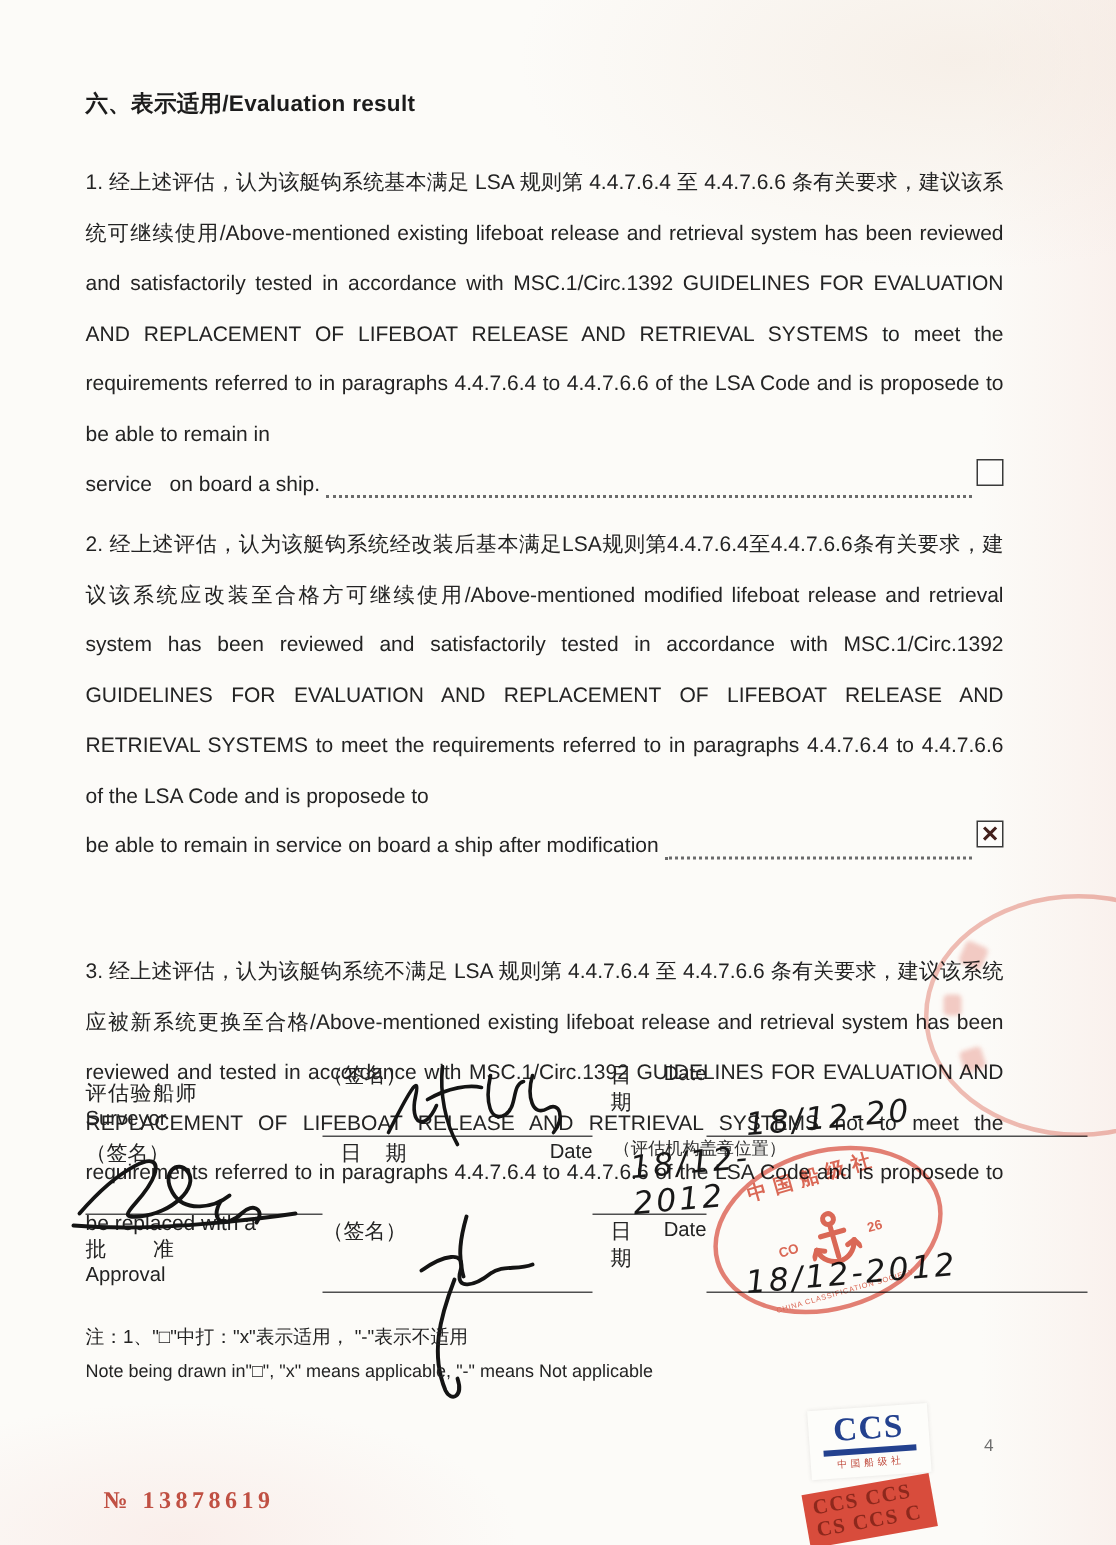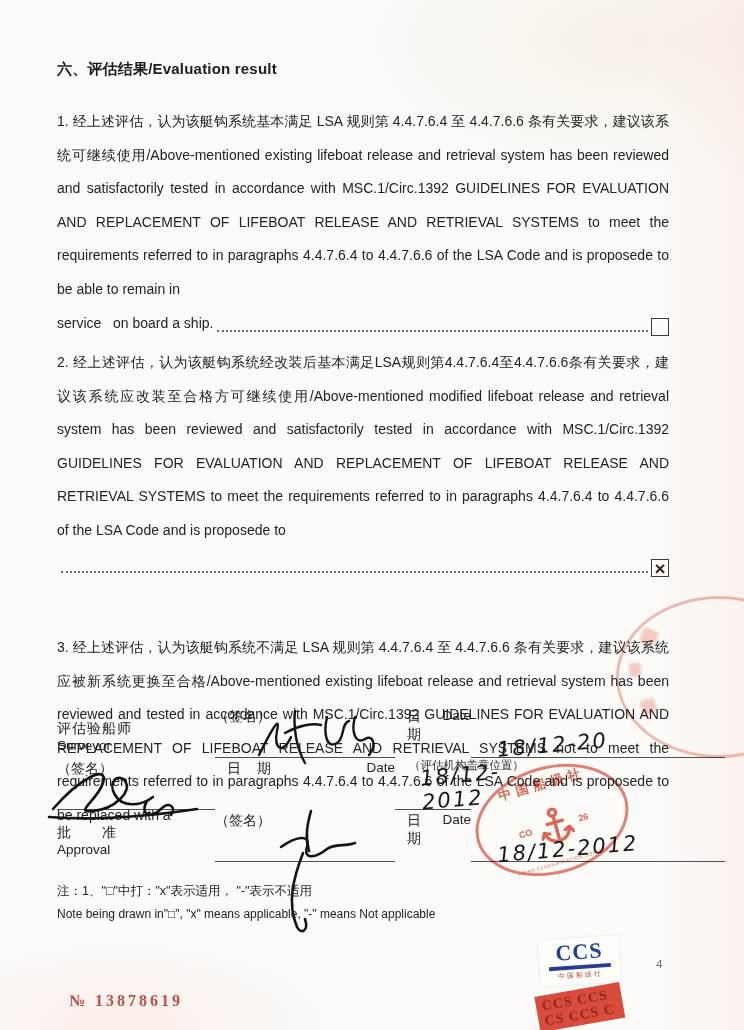--- a/index.html
+++ b/index.html
@@ -9,21 +9,21 @@
     background:
       radial-gradient(ellipse 420px 200px at 640px 40px, rgba(242,230,219,.55), rgba(242,230,219,0) 70%),
       linear-gradient(to left, rgba(246,229,224,.45), rgba(246,229,224,0) 90px),
       radial-gradient(ellipse 300px 120px at 120px 1025px, rgba(246,219,214,.4), rgba(246,219,214,0) 75%),
       #fcfbf8;
     color:#232323;
   }
   .content{position:absolute;left:57px;top:60px;width:612px;}
   .doc-title{font-size:15px;font-weight:bold;color:#1c1c1c;margin:0 0 26px 0;letter-spacing:.2px;}
   .para{font-size:14px;line-height:33.5px;text-align:justify;margin:0;}
-  .tailrow{display:flex;align-items:flex-end;height:34px;}
+  .tailrow{display:flex;height:34px;}
   .tailrow .tail-text{font-size:14px;line-height:33.5px;white-space:pre;}
   .leader{flex:1;border-bottom:2px dotted #6b6b6b;margin:0 3px 8px 4px;}
   .cbx{width:16px;height:16px;border:1.7px solid #3a3a3a;margin-bottom:4px;flex:0 0 auto;
        display:flex;align-items:center;justify-content:center;
        font-size:19px;font-weight:bold;color:#43201c;line-height:1;background:rgba(255,255,255,.4);}
   .gap-small{height:6px;}
   .gap-mid{height:50px;}
   
   .sigblock{position:absolute;left:57px;top:706px;width:668px;}
   .sigrow{display:grid;grid-template-columns:158px 180px 76px 1fr;height:52px;}
@@ -74,33 +74,34 @@
   .page-num{position:absolute;left:656px;top:958px;font-size:11.5px;color:#6e6e6e;}
   .serial{position:absolute;left:50px;top:992px;color:#c05043;font-size:16px;font-weight:bold;
           font-family:"Liberation Serif","DejaVu Serif",serif;letter-spacing:3px;margin-left:19px;}
 </style>
 </head>
 <body>
 
 <div class="page">
 
   <div class="content">
-    <p class="doc-title">六、评估结果/Evaluation result</p>
+    <p class="doc-title">六、表示适用/Evaluation result</p>
 
     <p class="para">1. 经上述评估，认为该艇钩系统基本满足 LSA 规则第 4.4.7.6.4 至 4.4.7.6.6 条有关要求，建议该系统可继续使用/Above-mentioned existing lifeboat release and retrieval system has been reviewed and satisfactorily tested in accordance with MSC.1/Circ.1392 GUIDELINES FOR EVALUATION AND REPLACEMENT OF LIFEBOAT RELEASE AND RETRIEVAL SYSTEMS to meet the requirements referred to in paragraphs 4.4.7.6.4 to 4.4.7.6.6 of the LSA Code and is proposede to be able to remain in</p>
     <div class="tailrow">
       <span class="tail-text">service   on board a ship.</span>
       <span class="leader"></span>
       <span class="cbx"></span>
     </div>
 
     <div class="gap-small"></div>
 
     <p class="para">2. 经上述评估，认为该艇钩系统经改装后基本满足LSA规则第4.4.7.6.4至4.4.7.6.6条有关要求，建议该系统应改装至合格方可继续使用/Above-mentioned modified lifeboat release and retrieval system has been reviewed and satisfactorily tested in accordance with MSC.1/Circ.1392 GUIDELINES FOR EVALUATION AND REPLACEMENT OF LIFEBOAT RELEASE AND RETRIEVAL SYSTEMS to meet the requirements referred to in paragraphs 4.4.7.6.4 to 4.4.7.6.6 of the LSA Code and is proposede to</p>
     <div class="tailrow">
+      <span class="tail-text">be able to remain in service on board a ship after modification</span>
       <span class="leader"></span>
       <span class="cbx">×</span>
     </div>
 
     <div class="gap-mid"></div>
 
     <p class="para">3. 经上述评估，认为该艇钩系统不满足 LSA 规则第 4.4.7.6.4 至 4.4.7.6.6 条有关要求，建议该系统应被新系统更换至合格/Above-mentioned existing lifeboat release and retrieval system has been reviewed and tested in accordance with MSC.1/Circ.1392 GUIDELINES FOR EVALUATION AND REPLACEMENT OF LIFEBOAT RELEASE AND RETRIEVAL SYSTEMS not to meet the requirements referred to in paragraphs 4.4.7.6.4 to 4.4.7.6.6 of the LSA Code and is proposede to   be replaced with a</p>
   </div>
 
   <div class="sigblock">

